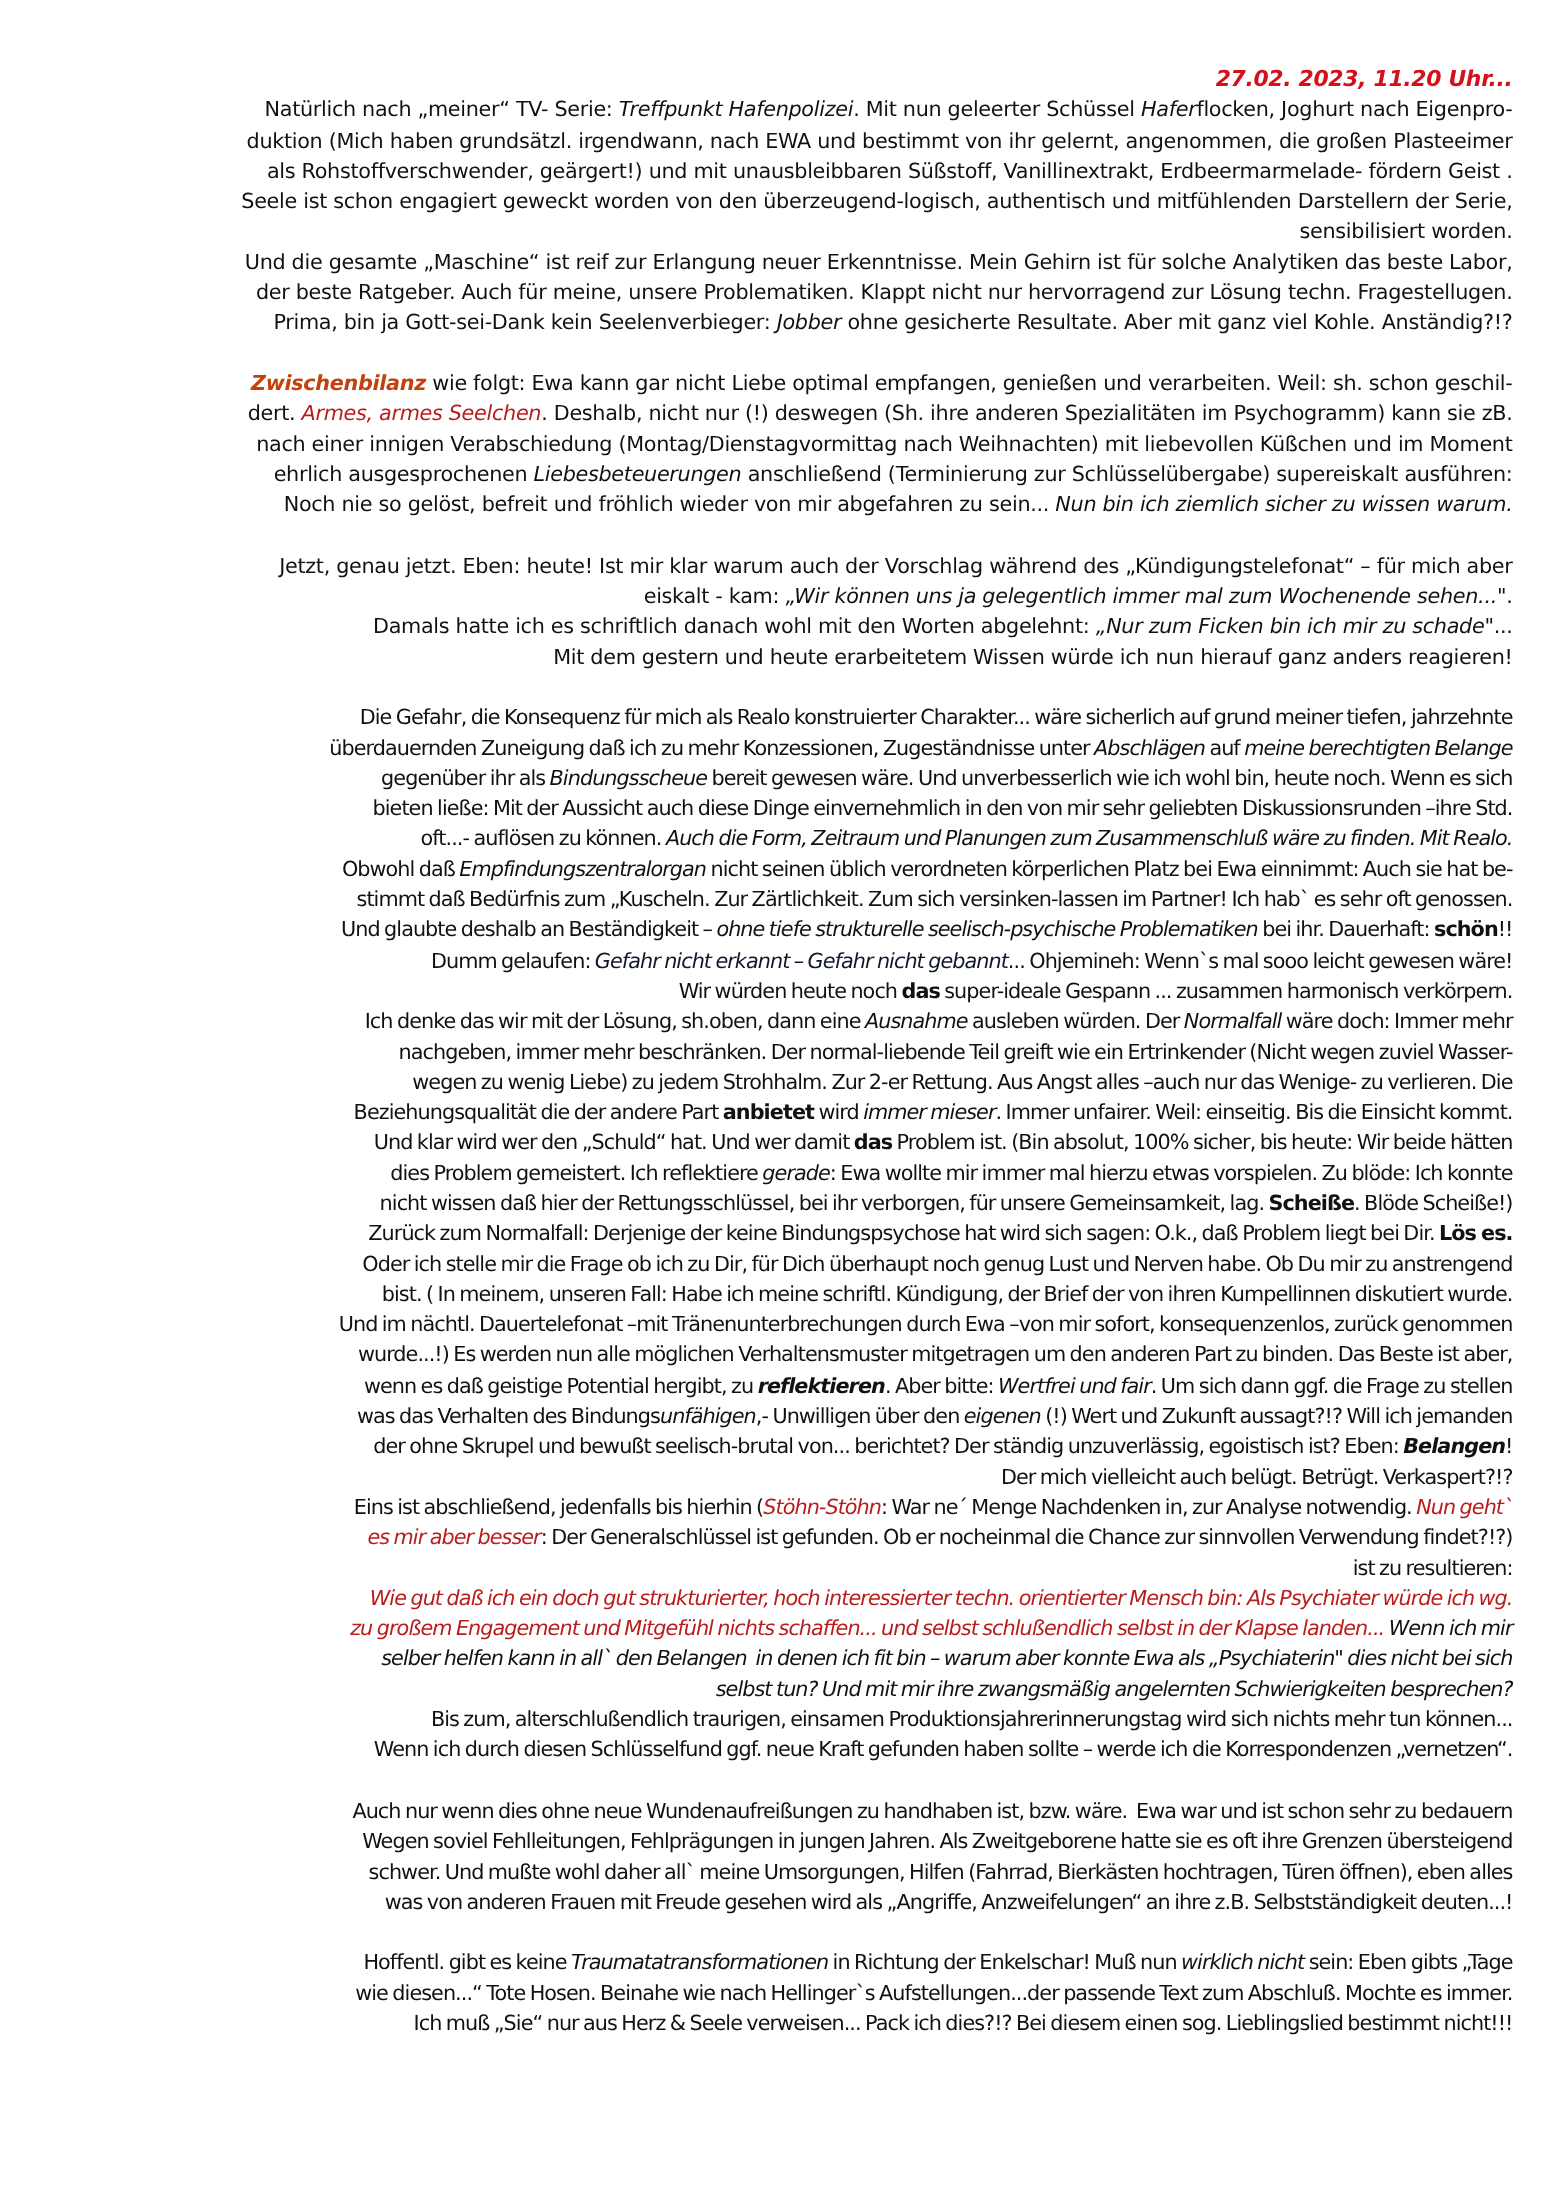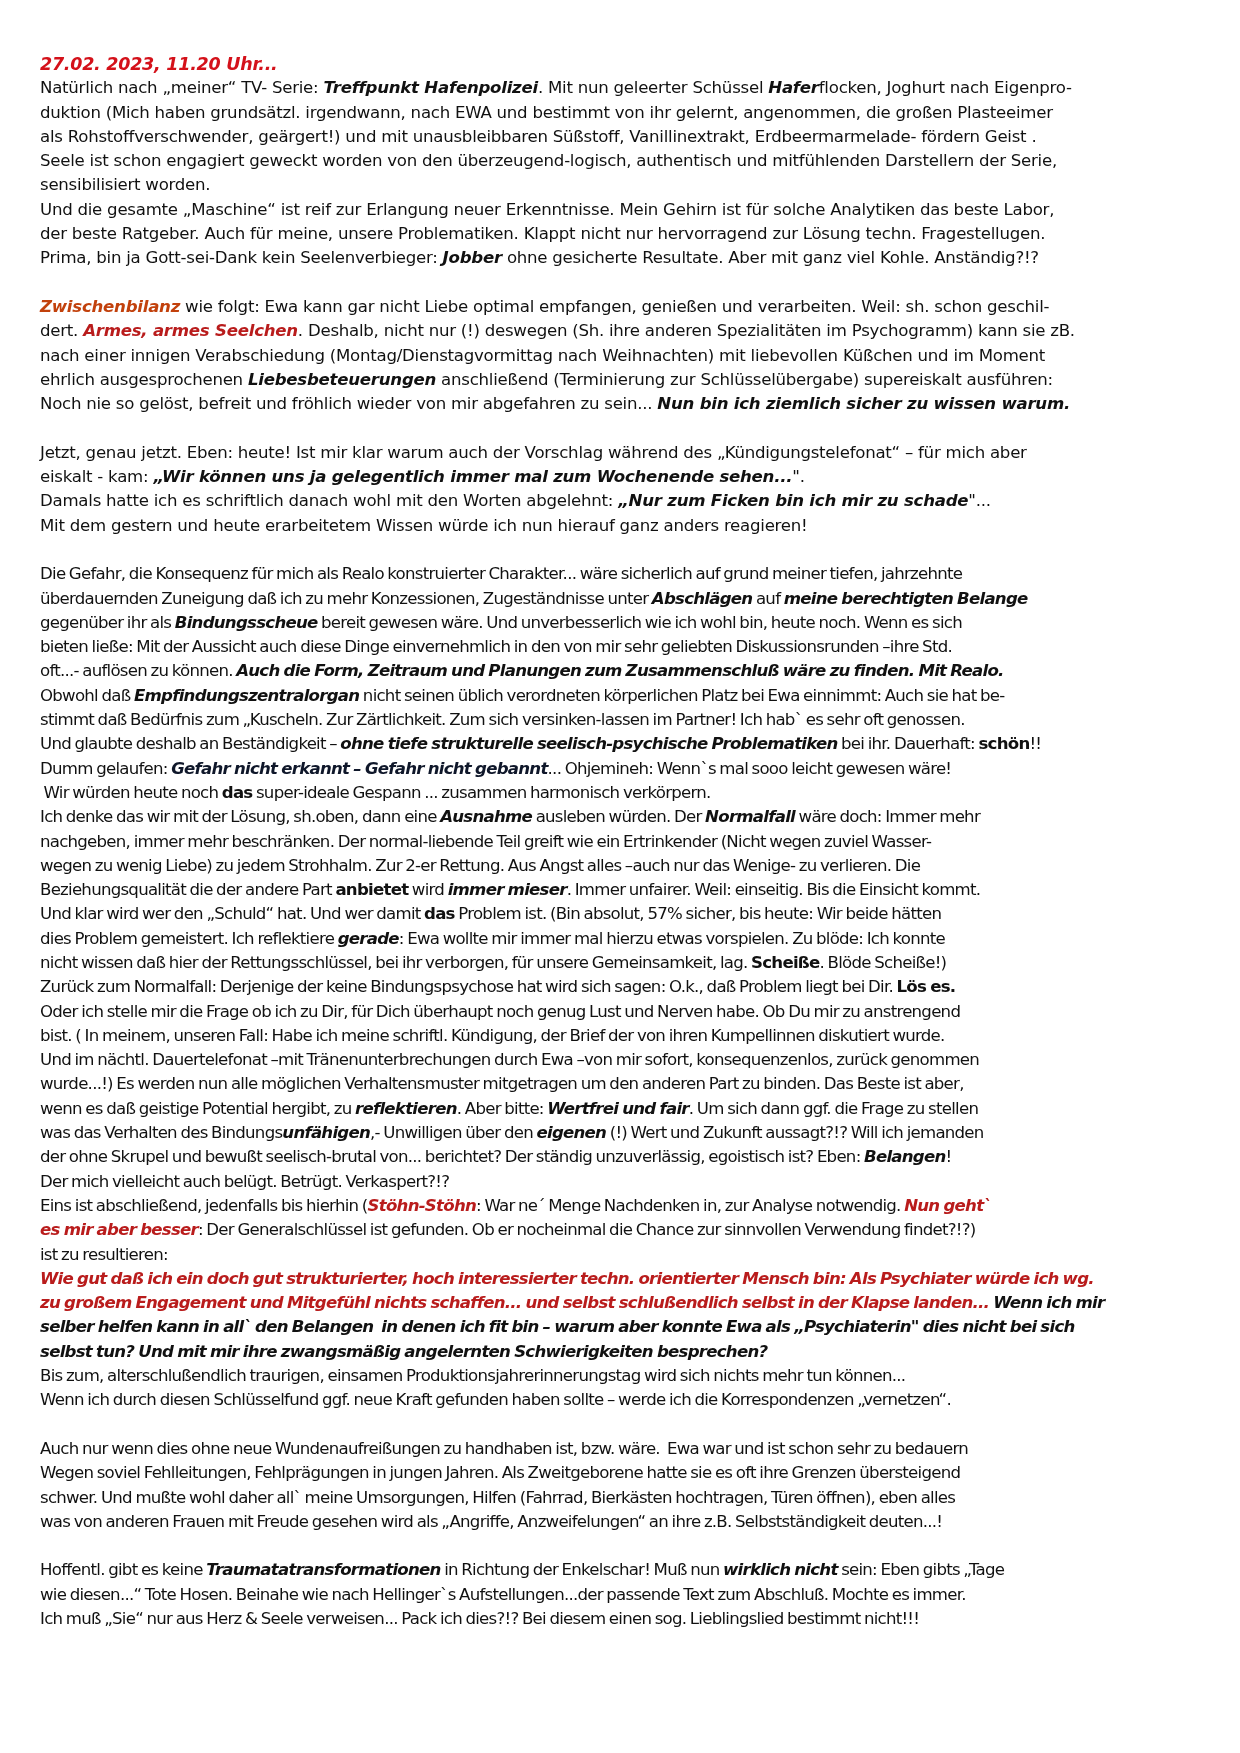--- a/index.html
+++ b/index.html
@@ -4,27 +4,27 @@
 <style>
   html, body { margin: 0; padding: 0; background: #ffffff; }
   body { width: 1240px; height: 1753px; overflow: hidden; position: relative; }
   .page {
     position: absolute; left: 40px; top: 52px; width: 1170px;
     font-family: "DejaVu Sans", sans-serif;
     font-size: 16.6px; line-height: 24.3px; color: #111111;
     letter-spacing: -0.25px;
   }
   .dense { letter-spacing: -0.75px; word-spacing: -1px; }
-  .line { white-space: nowrap; display: block; }
+  .line { white-space: nowrap; display: block; text-align: right; }
   .gap { height: 24.3px; }
   .date { color: #d4111a; font-weight: bold; font-style: italic; font-size: 17.5px; }
   .blue { color: #b91c1c; }
   .blue-b { color: #c2410c; font-weight: bold; font-style: italic; }
   .red { color: #0f172a; }
-  i { font-style: italic; font-weight: bold; }
+  i { font-style: italic; }
   b { font-weight: bold; }
 </style>
 </head>
 <body>
 
 <div class="page">
 
   <span class="line date">27.02. 2023, 11.20 Uhr...</span>
 
   <div>
@@ -67,21 +67,21 @@
     <span class="line"><span>oft...- auflösen zu können. </span><i>Auch die Form, Zeitraum und Planungen zum Zusammenschluß wäre zu finden. Mit Realo.</i></span>
     <span class="line"><span>Obwohl daß </span><i>Empfindungszentralorgan</i><span> nicht seinen üblich verordneten körperlichen Platz bei Ewa einnimmt: Auch sie hat be-</span></span>
     <span class="line">stimmt daß Bedürfnis zum „Kuscheln. Zur Zärtlichkeit. Zum sich versinken-lassen im Partner! Ich hab` es sehr oft genossen.</span>
     <span class="line"><span>Und glaubte deshalb an Beständigkeit – </span><i>ohne tiefe strukturelle seelisch-psychische Problematiken</i><span> bei ihr. Dauerhaft: </span><b>schön</b><span>!!</span></span>
     <span class="line"><span>Dumm gelaufen: </span><i class="red">Gefahr nicht erkannt – Gefahr nicht gebannt</i><span>... Ohjemineh: Wenn`s mal sooo leicht gewesen wäre!</span></span>
     <span class="line" style="white-space:pre"><span> Wir würden heute noch </span><b>das</b><span> super-ideale Gespann ... zusammen harmonisch verkörpern.</span></span>
     <span class="line"><span>Ich denke das wir mit der Lösung, sh.oben, dann eine </span><i>Ausnahme</i><span> ausleben würden. Der </span><i>Normalfall</i><span> wäre doch: Immer mehr</span></span>
     <span class="line">nachgeben, immer mehr beschränken. Der normal-liebende Teil greift wie ein Ertrinkender (Nicht wegen zuviel Wasser-</span>
     <span class="line">wegen zu wenig Liebe) zu jedem Strohhalm. Zur 2-er Rettung. Aus Angst alles –auch nur das Wenige- zu verlieren. Die</span>
     <span class="line"><span>Beziehungsqualität die der andere Part </span><b>anbietet</b><span> wird </span><i>immer mieser</i><span>. Immer unfairer. Weil: einseitig. Bis die Einsicht kommt.</span></span>
-    <span class="line"><span>Und klar wird wer den „Schuld“ hat. Und wer damit </span><b>das</b><span> Problem ist. (Bin absolut, 57% sicher, bis heute: Wir beide hätten</span></span>
+    <span class="line"><span>Und klar wird wer den „Schuld“ hat. Und wer damit </span><b>das</b><span> Problem ist. (Bin absolut, 100% sicher, bis heute: Wir beide hätten</span></span>
     <span class="line"><span>dies Problem gemeistert. Ich reflektiere </span><i>gerade</i><span>: Ewa wollte mir immer mal hierzu etwas vorspielen. Zu blöde: Ich konnte</span></span>
     <span class="line"><span>nicht wissen daß hier der Rettungsschlüssel, bei ihr verborgen, für unsere Gemeinsamkeit, lag. </span><b>Scheiße</b><span>. Blöde Scheiße!)</span></span>
     <span class="line"><span>Zurück zum Normalfall: Derjenige der keine Bindungspsychose hat wird sich sagen: O.k., daß Problem liegt bei Dir. </span><b>Lös es.</b></span>
     <span class="line">Oder ich stelle mir die Frage ob ich zu Dir, für Dich überhaupt noch genug Lust und Nerven habe. Ob Du mir zu anstrengend</span>
     <span class="line">bist. ( In meinem, unseren Fall: Habe ich meine schriftl. Kündigung, der Brief der von ihren Kumpellinnen diskutiert wurde.</span>
     <span class="line">Und im nächtl. Dauertelefonat –mit Tränenunterbrechungen durch Ewa –von mir sofort, konsequenzenlos, zurück genommen</span>
     <span class="line">wurde...!) Es werden nun alle möglichen Verhaltensmuster mitgetragen um den anderen Part zu binden. Das Beste ist aber,</span>
     <span class="line"><span>wenn es daß geistige Potential hergibt, zu </span><b><i>reflektieren</i></b><span>. Aber bitte: </span><i>Wertfrei und fair</i><span>. Um sich dann ggf. die Frage zu stellen</span></span>
     <span class="line"><span>was das Verhalten des Bindungs</span><i>unfähigen</i><span>,- Unwilligen über den </span><i>eigenen</i><span> (!) Wert und Zukunft aussagt?!? Will ich jemanden</span></span>
     <span class="line"><span>der ohne Skrupel und bewußt seelisch-brutal von... berichtet? Der ständig unzuverlässig, egoistisch ist? Eben: </span><b><i>Belangen</i></b><span>!</span></span>

